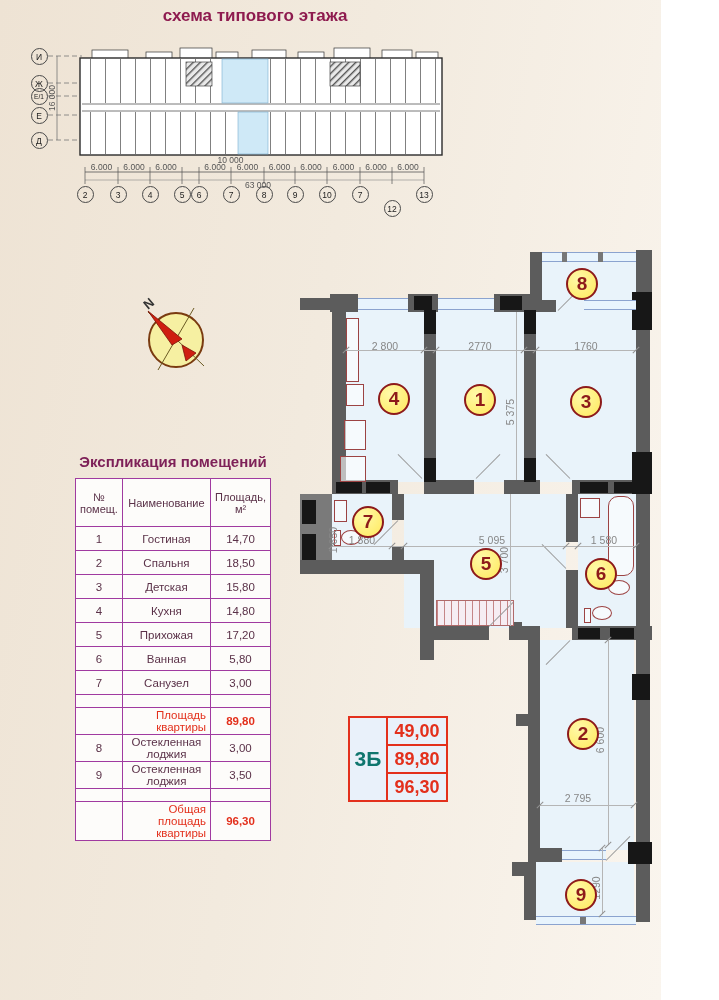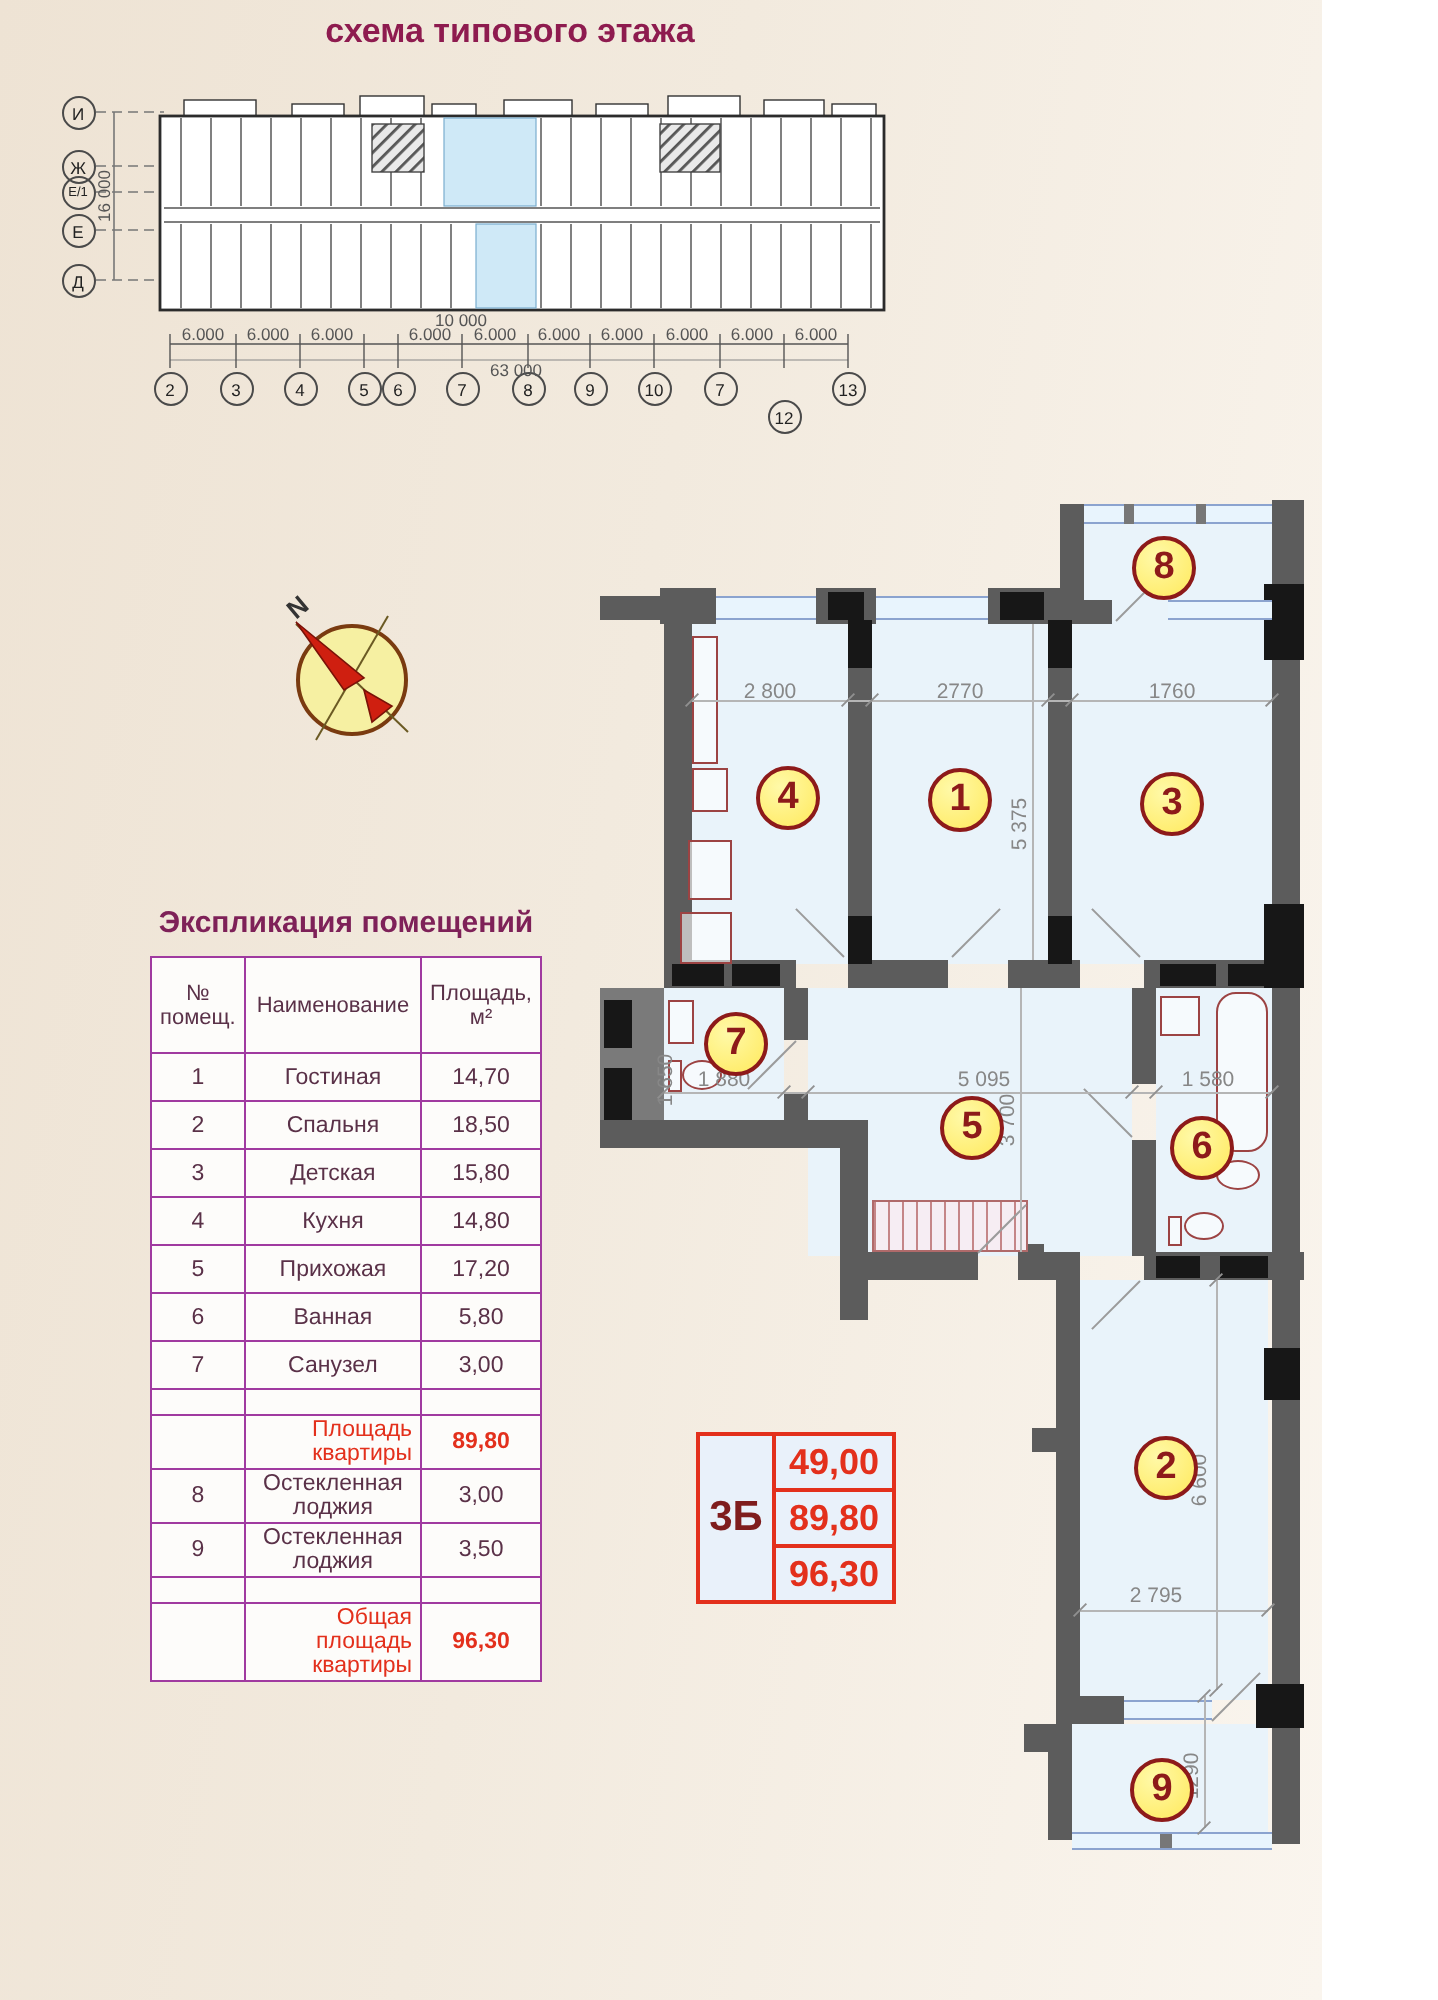--- a/index.html
+++ b/index.html
@@ -24,21 +24,21 @@
   .c-num{text-align:center;width:32px;}
   .c-name{text-align:center;width:119px;}
   .c-area{text-align:center;width:45px;}
   .red{color:#e3301c;}
   .bold{font-weight:bold;}
   .right{text-align:right;}
   
   .sumbox{position:absolute;left:348px;top:716px;width:100px;height:86px;background:#e9f1fa;
           border:2px solid #e3301c;display:flex;box-sizing:border-box;}
   .sumtype{width:36px;border-right:2px solid #e3301c;display:flex;align-items:center;justify-content:center;
-           color:#7f1d1d;font-size:21px;font-weight:bold;}
+           color:#0f766e;font-size:21px;font-weight:bold;}
   .sumvals{flex:1;display:flex;flex-direction:column;}
   .sumv{flex:1;border-bottom:2px solid #e3301c;display:flex;align-items:center;justify-content:center;
         color:#e3301c;font-size:18px;font-weight:bold;}
   .sumv:last-child{border-bottom:none;}
   
   .fill{position:absolute;background:#e9f3fa;}
   .wall{position:absolute;background:#5c5c5c;}
   .blk{position:absolute;background:#171717;}
   .win{position:absolute;background:#e8f4fd;border-top:1px solid #8ba3cf;border-bottom:1px solid #8ba3cf;box-sizing:border-box;}
   .mull{position:absolute;background:#777;}

